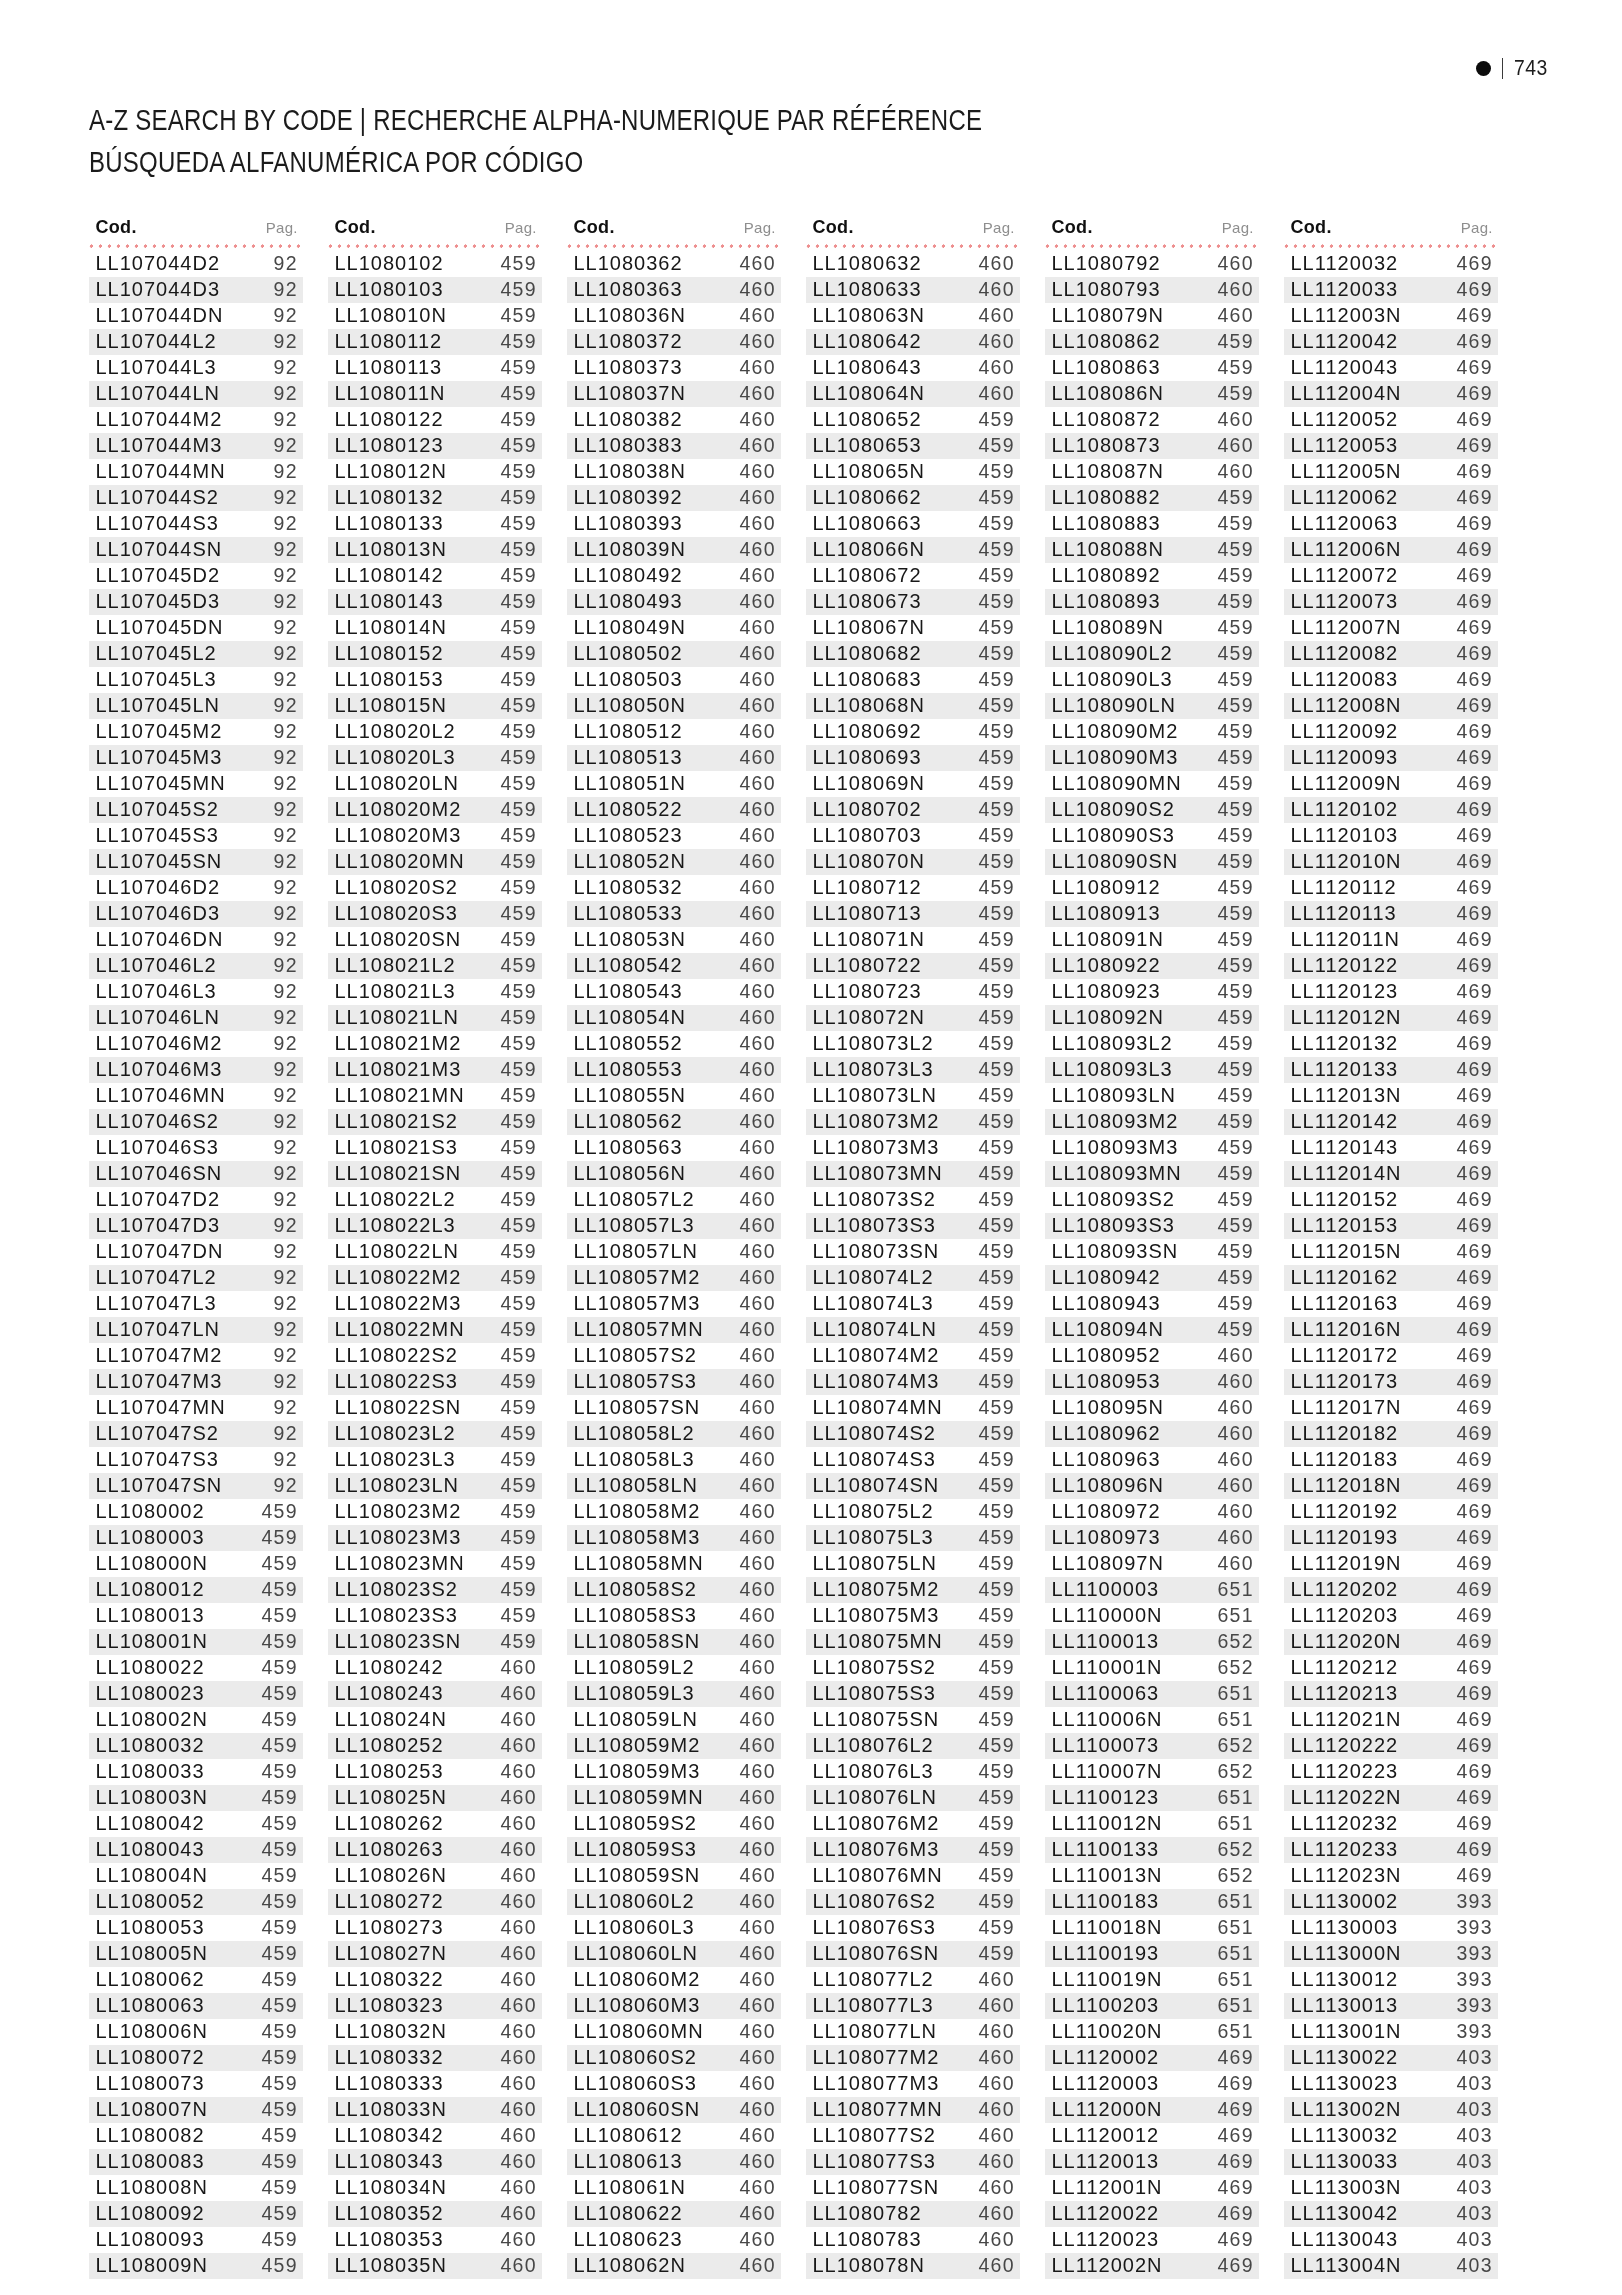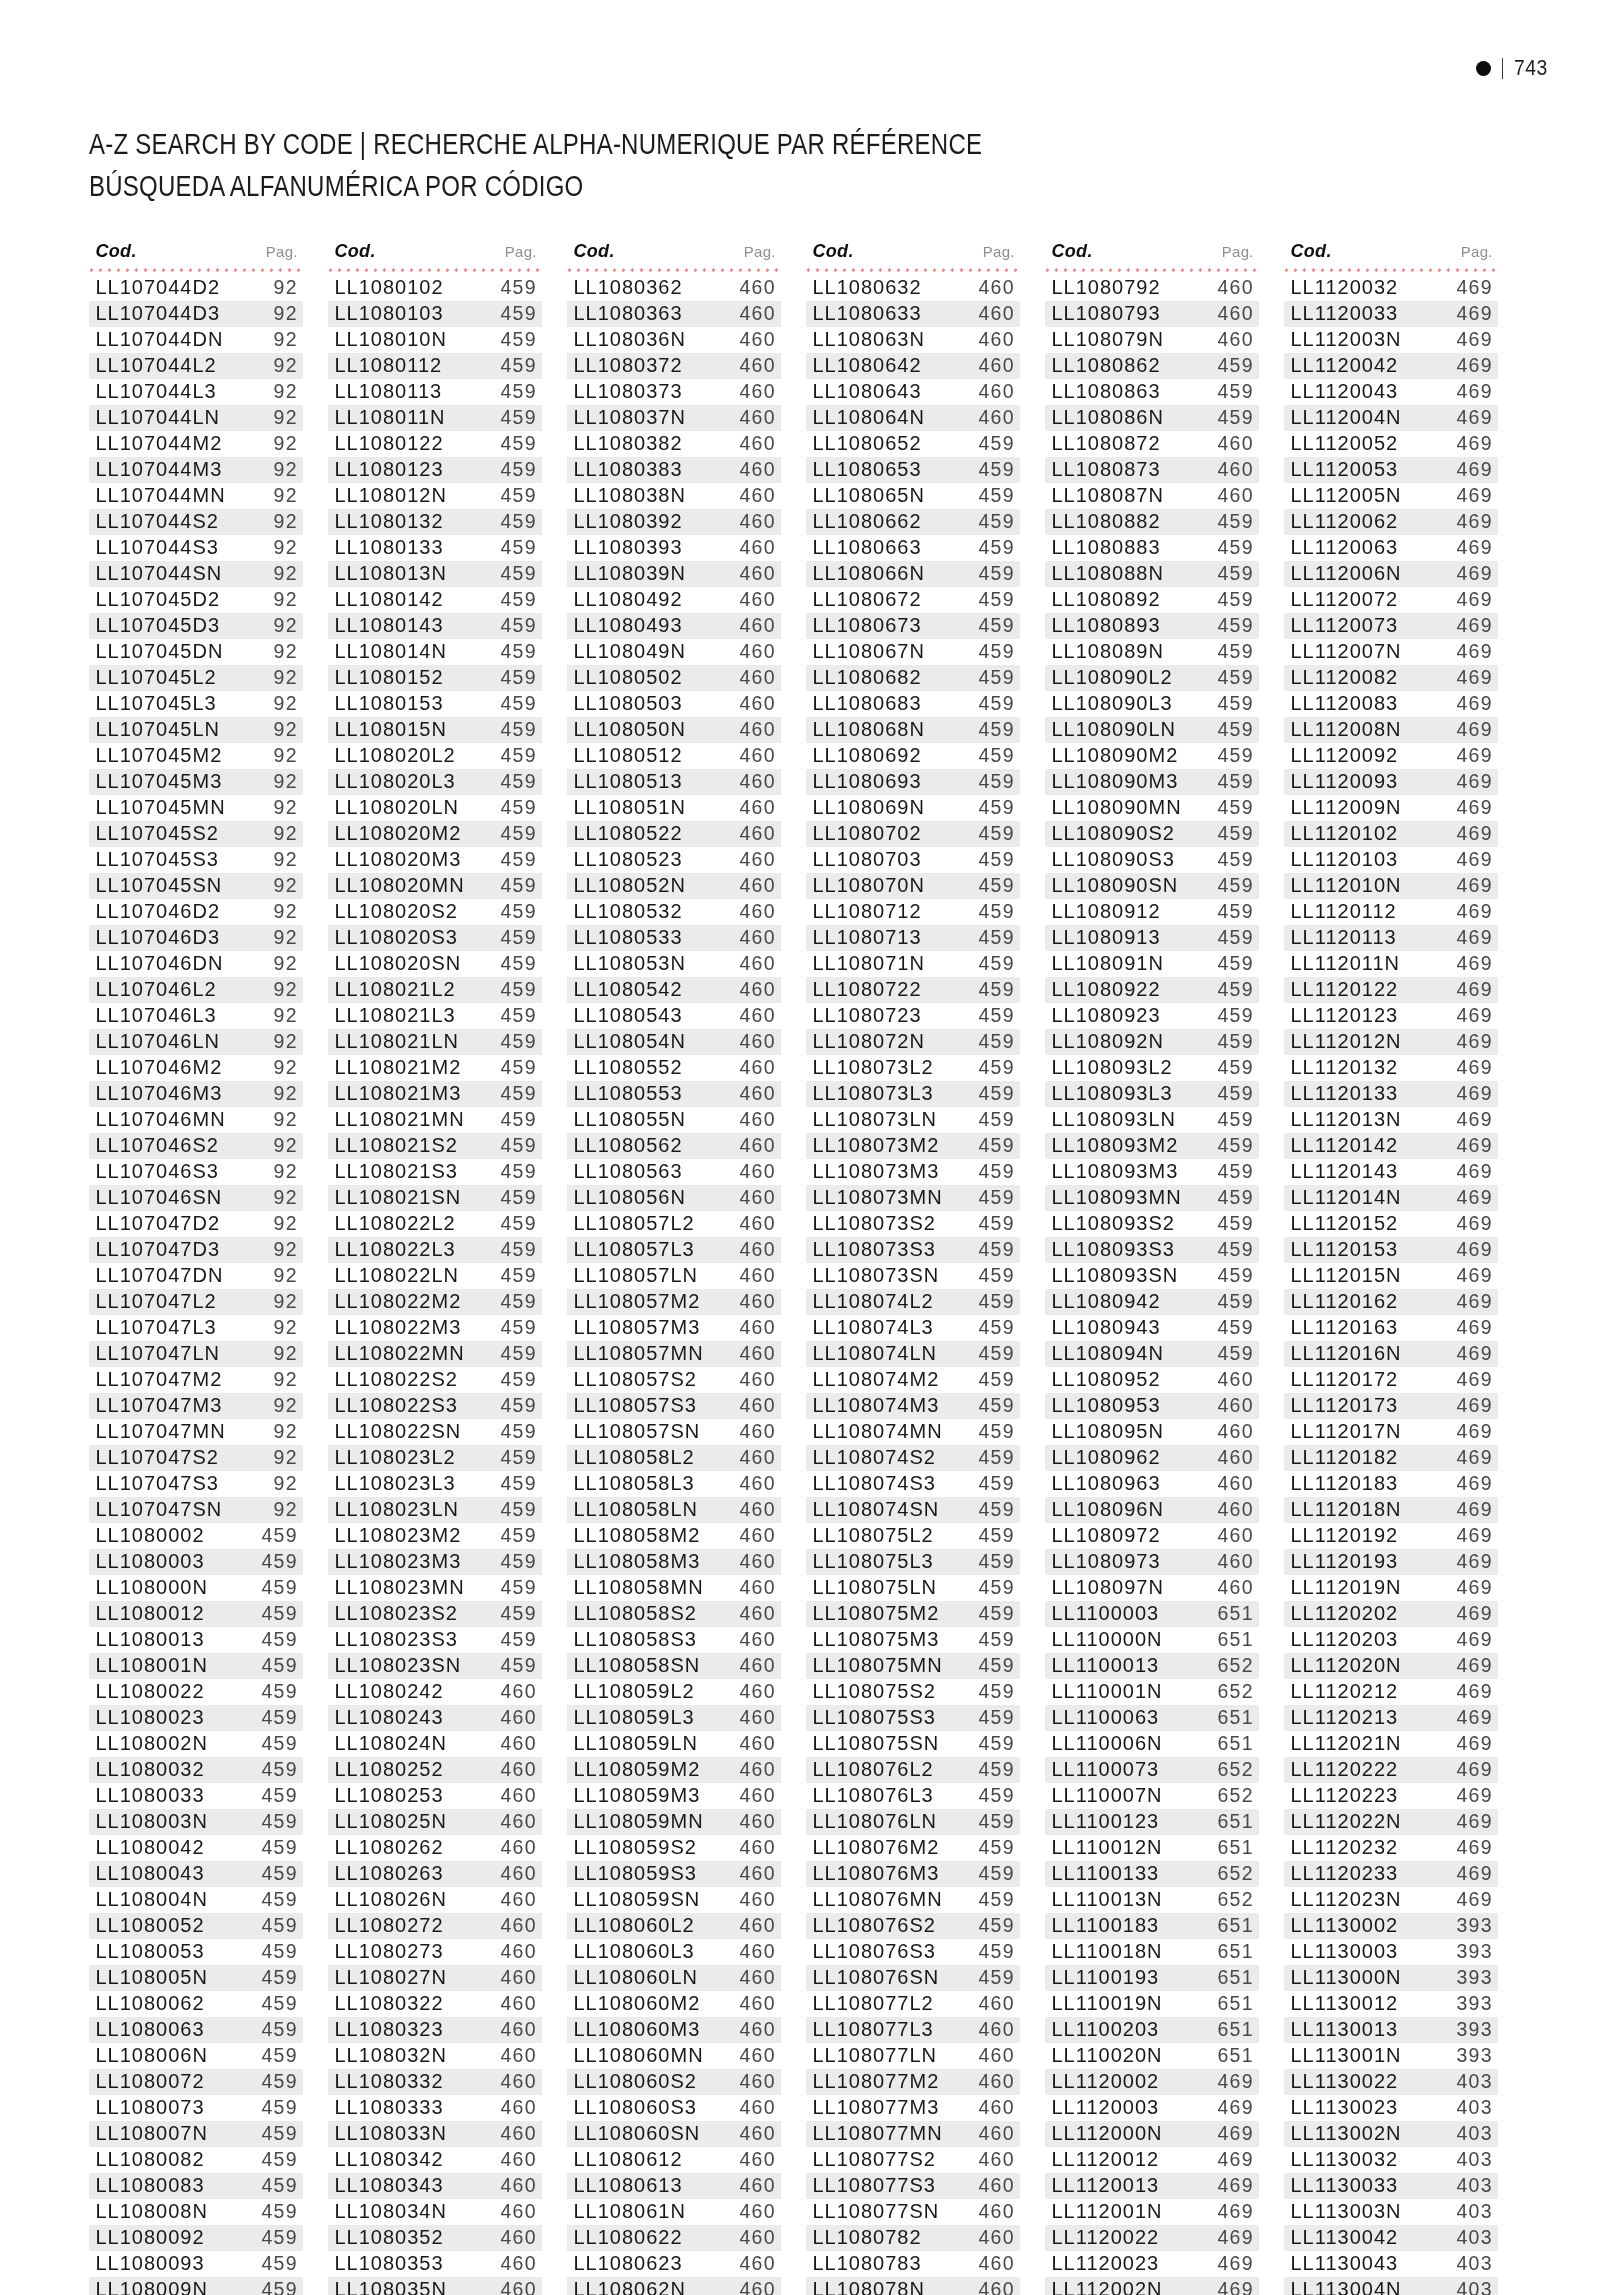--- a/index.html
+++ b/index.html
@@ -12,31 +12,31 @@
          padding:39px 94px 26px 89px;}
 
   
   .pageref{position:absolute;top:55px;right:70px;display:flex;align-items:center;gap:11px;}
   .pageref .dot{width:15px;height:15px;border-radius:50%;background:#0c0c0c;}
   .pageref .vbar{width:1.3px;height:21px;background:#3a3a3a;}
   .pageref .pnum{font-size:22px;font-weight:400;letter-spacing:0.6px;color:#1d1d1d;
                  transform:scaleX(.88);transform-origin:left center;}
 
   
-  .title-block{margin-top:84px;}
+  .title-block{margin-top:60px;}
   .title-line{font-size:30px;line-height:42px;font-weight:400;letter-spacing:0.3px;
               color:#1b1b1b;white-space:nowrap;
               transform:scaleX(.8);transform-origin:left center;}
 
   
   .table{margin-top:34px;display:grid;grid-template-columns:repeat(6,214px);column-gap:25px;}
   .col{width:214px;}
   .col-head{display:flex;justify-content:space-between;align-items:baseline;
             padding:0 5.2px 5.8px 6.5px;}
-  .col-head .cod{font-size:18px;font-weight:700;color:#101010;letter-spacing:0.3px;font-style:italic;}
+  .col-head .cod{font-size:18px;font-weight:700;color:#101010;letter-spacing:0.3px;}
   .col-head .pag{font-size:15px;font-weight:400;color:#8e8e8e;letter-spacing:0.3px;}
   .dotline{height:4.5px;margin-bottom:2.6px;
     background-image:radial-gradient(circle at 2.3px 2.3px,#ee8f8f 1.7px,rgba(0,0,0,0) 1.9px);
     background-size:9px 4.5px;background-repeat:repeat-x;}
   .rows{display:block;}
   .row{display:flex;justify-content:space-between;align-items:center;
        height:26px;padding:0 5.2px 0 6.5px;box-sizing:border-box;}
   .row.alt{background:#ebebeb;}
   .row .code{font-size:20px;letter-spacing:1px;color:#181818;white-space:nowrap;}
   .row .page{font-size:19.5px;letter-spacing:1.3px;color:#474747;}

